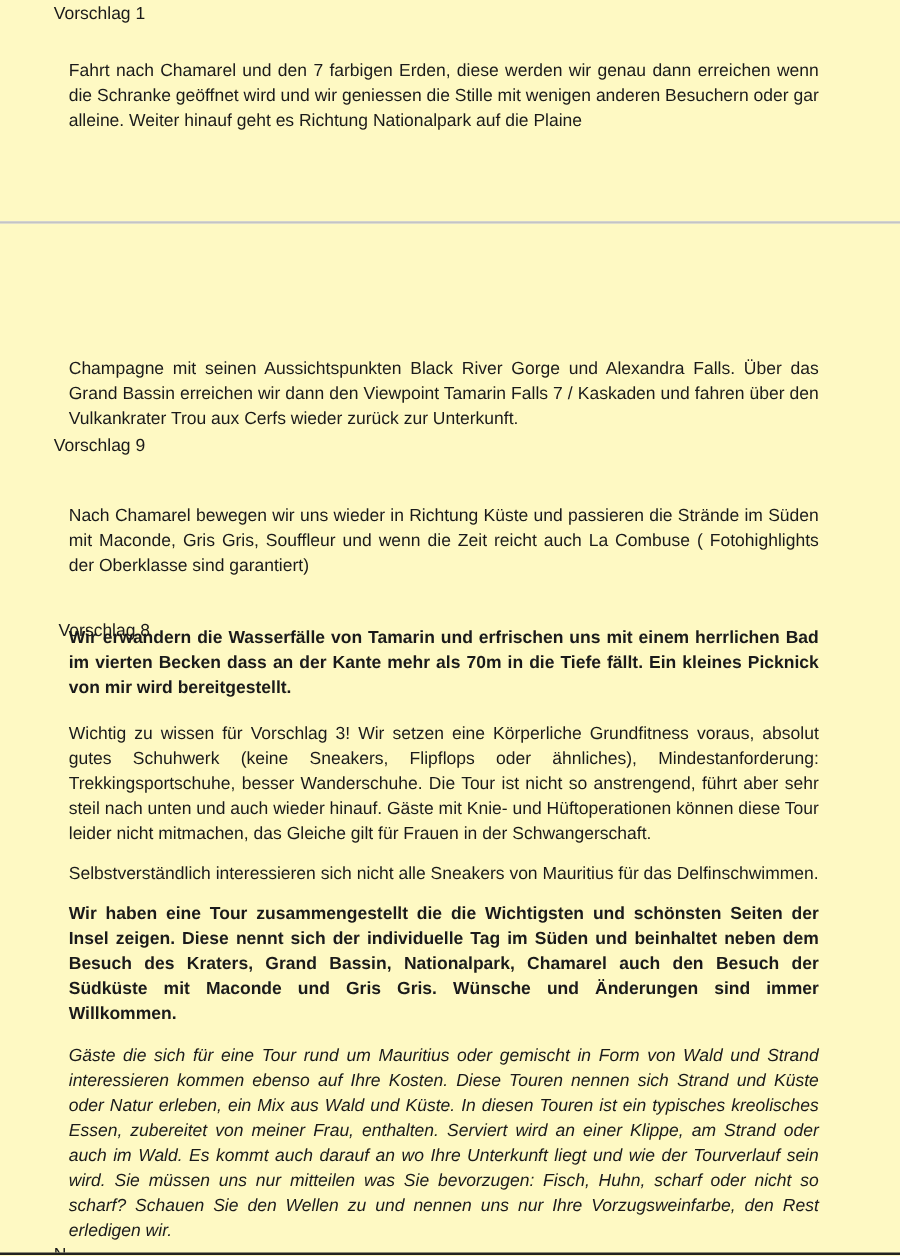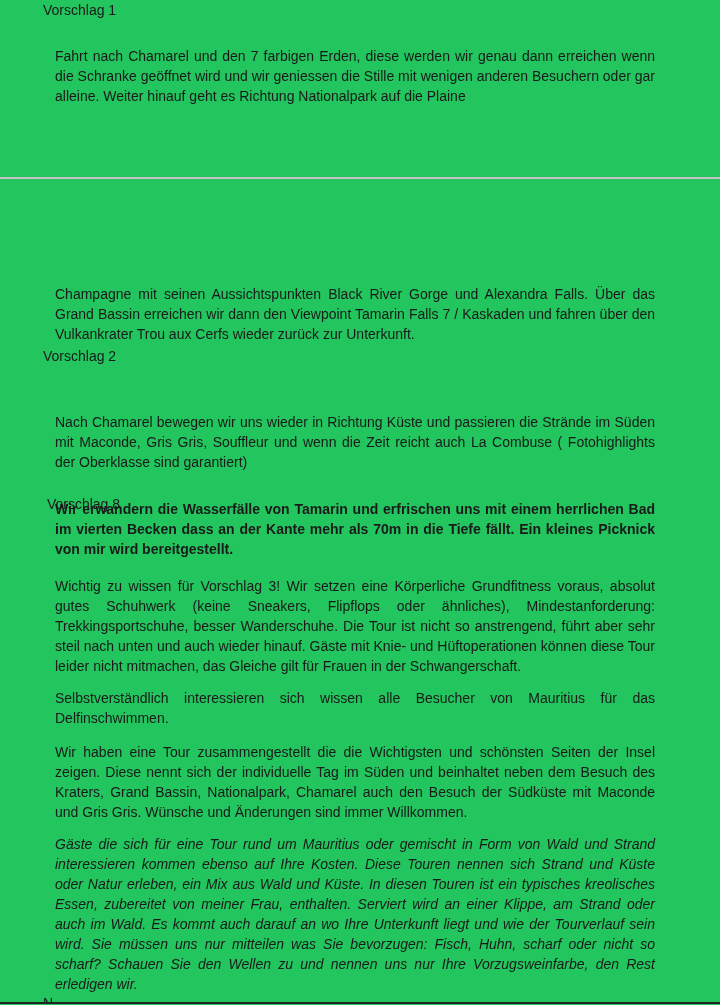--- a/index.html
+++ b/index.html
@@ -12,21 +12,21 @@
       height: 1005px;
       position: relative;
       overflow: hidden;
       font-family: "Liberation Sans", sans-serif;
       color: #1a1a1a;
     }
     .page {
       position: absolute;
       left: 0;
       width: 720px;
-      background: #22c55e;
+      background: #fef9c3;
     }
     .page-1 {
       top: 0;
       height: 177px;
     }
     .page-gap {
       position: absolute;
       left: 0;
       top: 177px;
       width: 720px;
@@ -80,44 +80,44 @@
 
 <div class="page-gap"></div>
 
 <div class="page page-2"></div>
 
 <div class="block" style="top:272px;">
   <p>Champagne mit seinen Aussichtspunkten Black River Gorge und Alexandra Falls. Über das Grand Bassin erreichen wir dann den Viewpoint Tamarin Falls 7 / Kaskaden und fahren über den Vulkankrater Trou aux Cerfs wieder zurück zur Unterkunft.</p>
 </div>
 
 <div class="block" style="top:346px;">
-  <div class="heading">Vorschlag 2</div>
+  <div class="heading">Vorschlag 9</div>
 </div>
 
-<div class="block" style="top:400px;">
+<div class="block" style="top:390px;">
   <p>Nach Chamarel bewegen wir uns wieder in Richtung Küste und passieren die Strände im Süden mit Maconde, Gris Gris, Souffleur und wenn die Zeit reicht auch La Combuse ( Fotohighlights der Oberklasse sind garantiert)</p>
 </div>
 
 <div class="block" style="top:454px; white-space:pre;">
   <div class="heading"> Vorschlag 8</div>
 </div>
 
 <div class="block" style="top:487px;font-weight:bold;">
   <p>Wir erwandern die Wasserfälle von Tamarin und erfrischen uns mit einem herrlichen Bad im vierten Becken dass an der Kante mehr als 70m in die Tiefe fällt. Ein kleines Picknick von mir wird bereitgestellt.</p>
 </div>
 
 <div class="block" style="top:564px;">
   <p>Wichtig zu wissen für Vorschlag 3! Wir setzen eine Körperliche Grundfitness voraus, absolut gutes Schuhwerk (keine Sneakers, Flipflops oder ähnliches), Mindestanforderung: Trekkingsportschuhe, besser Wanderschuhe. Die Tour ist nicht so anstrengend,  führt aber sehr steil nach unten und auch wieder hinauf. Gäste mit Knie- und Hüftoperationen können diese Tour leider nicht mitmachen, das Gleiche gilt für Frauen in der Schwangerschaft.</p>
 </div>
 
 <div class="block" style="top:676px;">
-  <p style="text-align:justify; text-align-last:left;">Selbstverständlich interessieren sich wissen alle Besucher von Mauritius für das Delfinschwimmen.</p>
+  <p style="text-align:justify; text-align-last:left;">Selbstverständlich interessieren sich nicht alle Sneakers von Mauritius für das Delfinschwimmen.</p>
 </div>
 
-<div class="block" style="top:730px;">
+<div class="block" style="top:708px;font-weight:bold;">
   <p>Wir haben eine Tour zusammengestellt die die Wichtigsten und schönsten Seiten der Insel zeigen. Diese nennt sich der individuelle Tag im Süden und beinhaltet neben dem Besuch des Kraters, Grand Bassin, Nationalpark, Chamarel auch den Besuch der Südküste mit Maconde und Gris Gris. Wünsche und Änderungen sind immer Willkommen.</p>
 </div>
 
 <div class="block" style="top:822px;font-style:italic;">
   <p>Gäste die sich für eine Tour rund um Mauritius oder gemischt in Form von Wald und Strand interessieren kommen ebenso auf Ihre Kosten. Diese Touren nennen sich Strand und Küste oder Natur erleben, ein Mix aus Wald und Küste. In diesen Touren ist ein typisches kreolisches Essen, zubereitet von meiner Frau, enthalten. Serviert wird an einer Klippe, am Strand oder auch im Wald. Es kommt auch darauf an wo Ihre Unterkunft liegt und wie der Tourverlauf sein wird.  Sie müssen uns nur mitteilen was Sie bevorzugen: Fisch, Huhn, scharf oder nicht so scharf? Schauen Sie den Wellen zu und nennen uns nur Ihre Vorzugsweinfarbe, den Rest erledigen wir.</p>
 </div>
 
 <div class="cut-letter">N</div>
 
 <div class="bottom-rule"></div>

